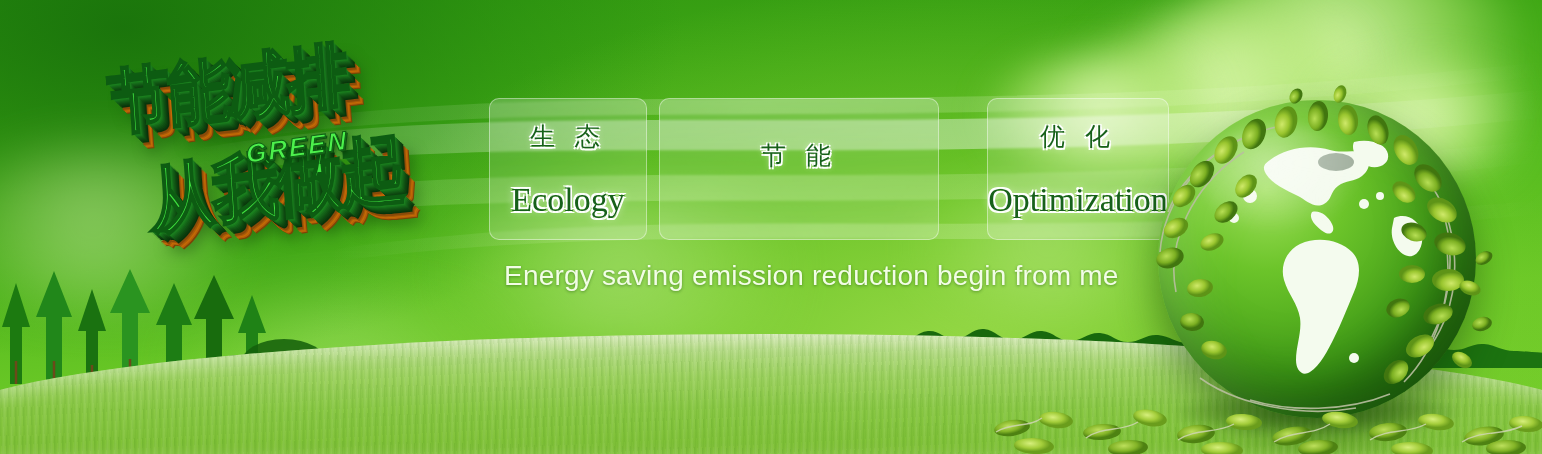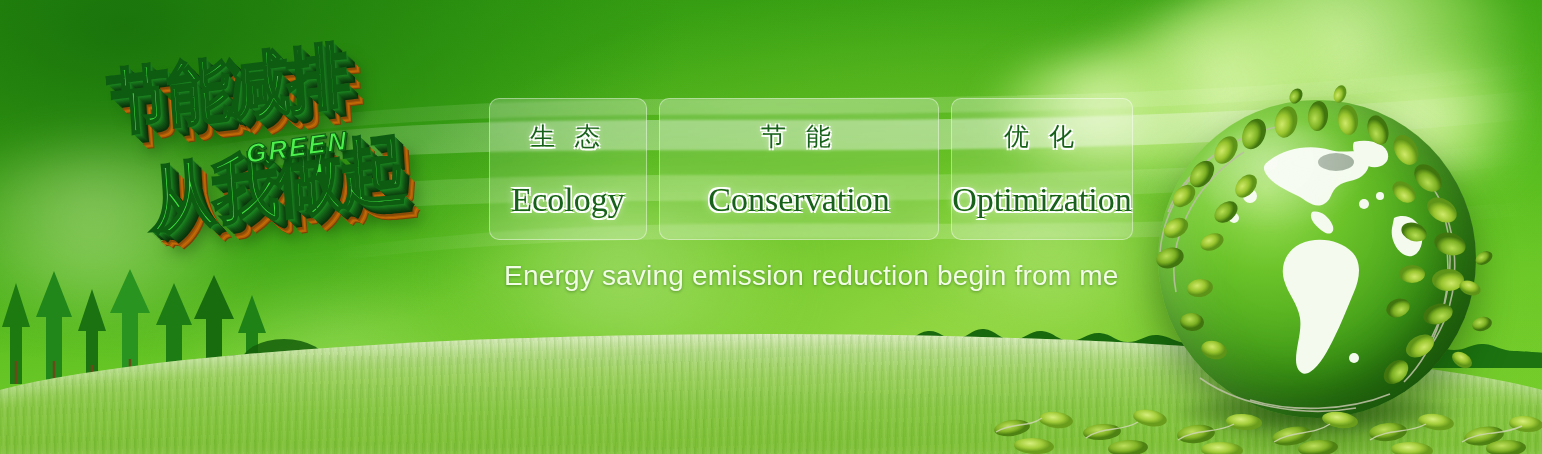--- a/index.html
+++ b/index.html
@@ -119,21 +119,21 @@
     font-size:34px;
     color:#17611a;
     letter-spacing:0px;
     text-shadow:
       -1.6px -1.6px 0 #fff, 1.6px -1.6px 0 #fff, -1.6px 1.6px 0 #fff, 1.6px 1.6px 0 #fff,
       0 0 8px rgba(255,255,255,.85);
     font-family:Liberation Serif, serif;
   }
   .card-1{width:158px;}
   .card-2{width:280px;}
-  .card-3{width:182px;}
+  .card-3{width:182px;margin-left:36px;}
 
   
   .tagline{
     position:absolute;
     left:504px; top:260px;
     font-size:28px;
     color:#f2fde6;
     letter-spacing:.2px;
     text-shadow:0 1px 3px rgba(20,70,10,.45);
   }
@@ -273,21 +273,20 @@
 
   <div class="cards">
 
     <div class="card card-1">
       <div class="card-cn">生 态</div>
       <div class="card-en">Ecology</div>
     </div>
 
     <div class="card card-2">
       <div class="card-cn">节 能</div>
-      <div class="card-en">Conservation</div>
     </div>
 
     <div class="card card-3">
       <div class="card-cn">优 化</div>
       <div class="card-en">Optimization</div>
     </div>
 
   </div>
 
   <div class="tagline">Energy saving emission reduction begin from me</div>

